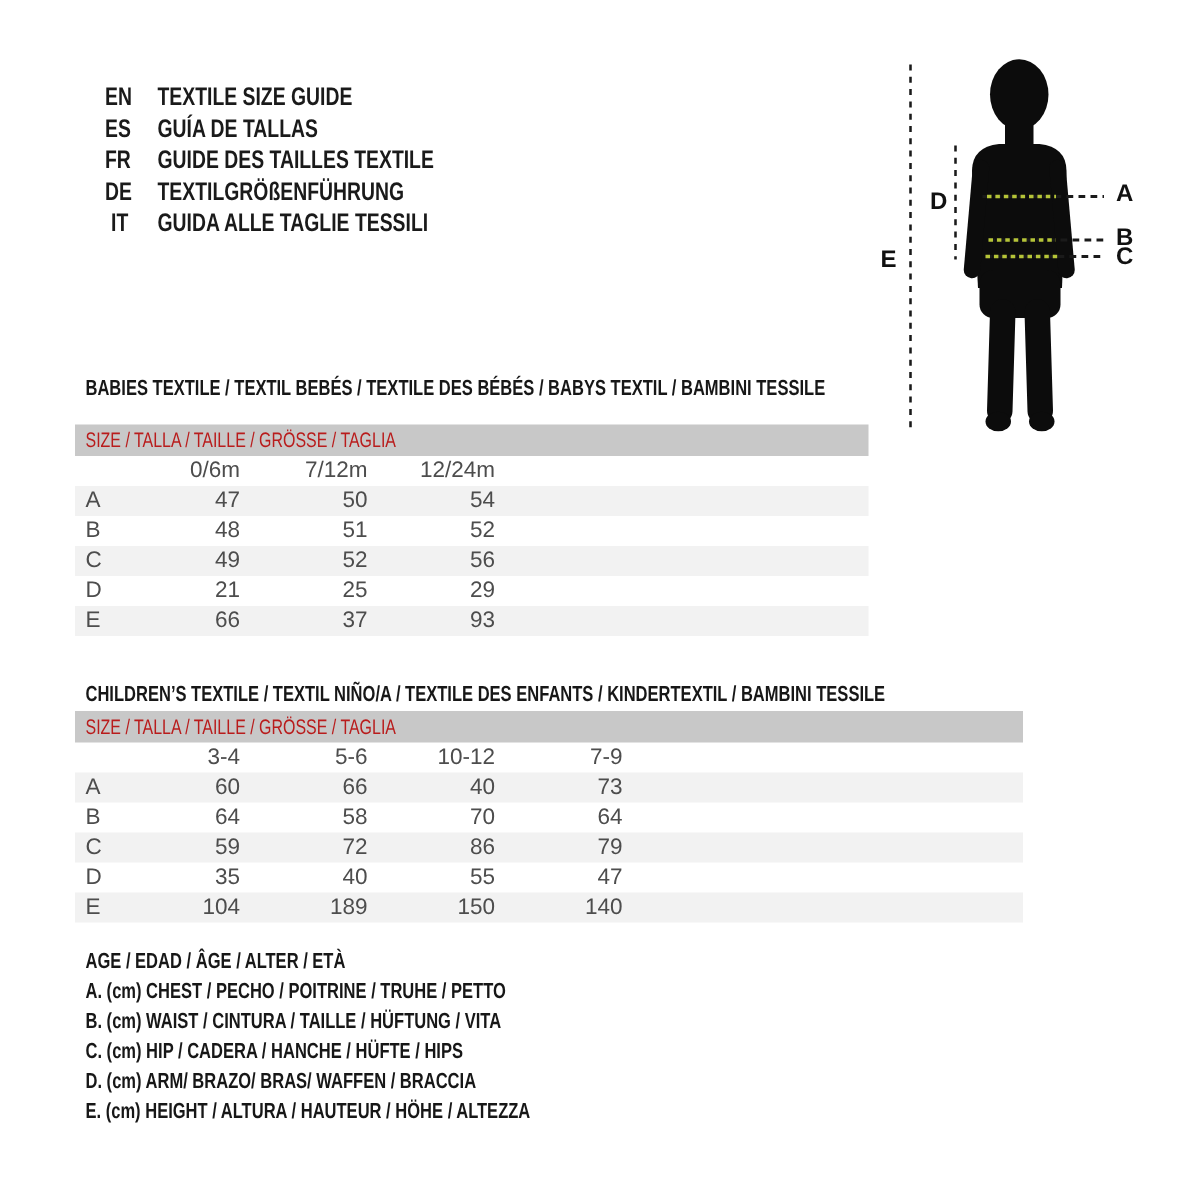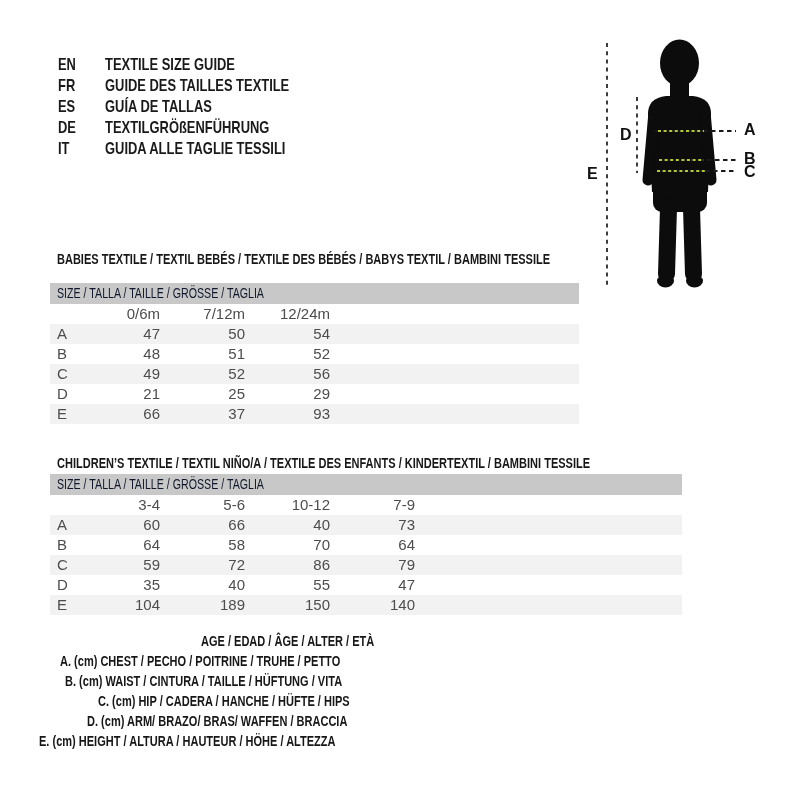--- a/index.html
+++ b/index.html
@@ -6,69 +6,69 @@
   html,body { background:#ffffff; }
   .page {
     position:relative; width:800px; height:800px; background:#ffffff;
     font-family:"Liberation Sans", sans-serif; color:#1a1a1a; overflow:hidden;
   }
   .cond { display:inline-block; transform:scaleX(0.76); transform-origin:0 50%; white-space:nowrap; }
 
   
   .languages { position:absolute; left:58px; top:54px; }
   .lang-row { display:flex; height:21px; line-height:21px; font-size:17px; font-weight:bold; }
-  .lang-code { width:47px; }
+  .lang-code { width:47px;text-align:center; }
 
   
   .figure-svg { position:absolute; left:560px; top:30px; }
   .fig-label { position:absolute; font-size:16px; font-weight:bold; color:#111; line-height:16px; }
   .lbl-E { left:587px; top:166px; }
   .lbl-D { left:620px; top:127px; }
   .lbl-A { left:744px; top:122px; }
   .lbl-B { left:744px; top:151px; }
   .lbl-C { left:744px; top:164px; }
 
   
   .section-title { position:absolute; font-size:14.5px; font-weight:bold; color:#171717; }
   .babies-title { left:57px; top:251px; }
   .children-title { left:57px; top:455px; }
 
   
   .size-table { position:absolute; left:50px; }
   .babies-table { top:283px; width:529px; }
   .children-table { top:474px; width:632px; }
-  .table-bar { height:21px; line-height:21px; background:#c8c8c8; color:#0f172a; font-size:14px; padding-left:7px; }
+  .table-bar { height:21px; line-height:21px; background:#c8c8c8; color:#b91c1c; font-size:14px; padding-left:7px; }
   .t-row { display:flex; height:20px; line-height:20px; font-size:15px; color:#4d4d4d; }
   .t-row.stripe { background:#f2f2f2; }
   .t-label { width:75px; padding-left:7px; text-align:left; }
   .t-cell { width:85px; text-align:right; margin-left:-50px; }
   .t-cell + .t-cell { margin-left:0; }
   .size-row .t-cell { color:#4d4d4d; }
 
   
-  .legend { position:absolute; left:39px; top:631px;text-align:right; }
+  .legend { position:absolute; left:57px; top:631px; }
   .legend-line { height:20px; line-height:20px; font-size:14.5px; font-weight:bold; color:#171717; }
 </style>
 </head>
 <body>
 
 <div class="page">
 
   <div class="languages">
     <div class="lang-row">
       <span class="lang-code"><span class="cond">EN</span></span>
       <span class="cond">TEXTILE SIZE GUIDE</span>
     </div>
     <div class="lang-row">
+      <span class="lang-code"><span class="cond">ES</span></span>
+      <span class="cond">GUÍA DE TALLAS</span>
+    </div>
+    <div class="lang-row">
       <span class="lang-code"><span class="cond">FR</span></span>
       <span class="cond">GUIDE DES TAILLES TEXTILE</span>
-    </div>
-    <div class="lang-row">
-      <span class="lang-code"><span class="cond">ES</span></span>
-      <span class="cond">GUÍA DE TALLAS</span>
     </div>
     <div class="lang-row">
       <span class="lang-code"><span class="cond">DE</span></span>
       <span class="cond">TEXTILGRÖßENFÜHRUNG</span>
     </div>
     <div class="lang-row">
       <span class="lang-code"><span class="cond">IT</span></span>
       <span class="cond">GUIDA ALLE TAGLIE TESSILI</span>
     </div>
   </div>

